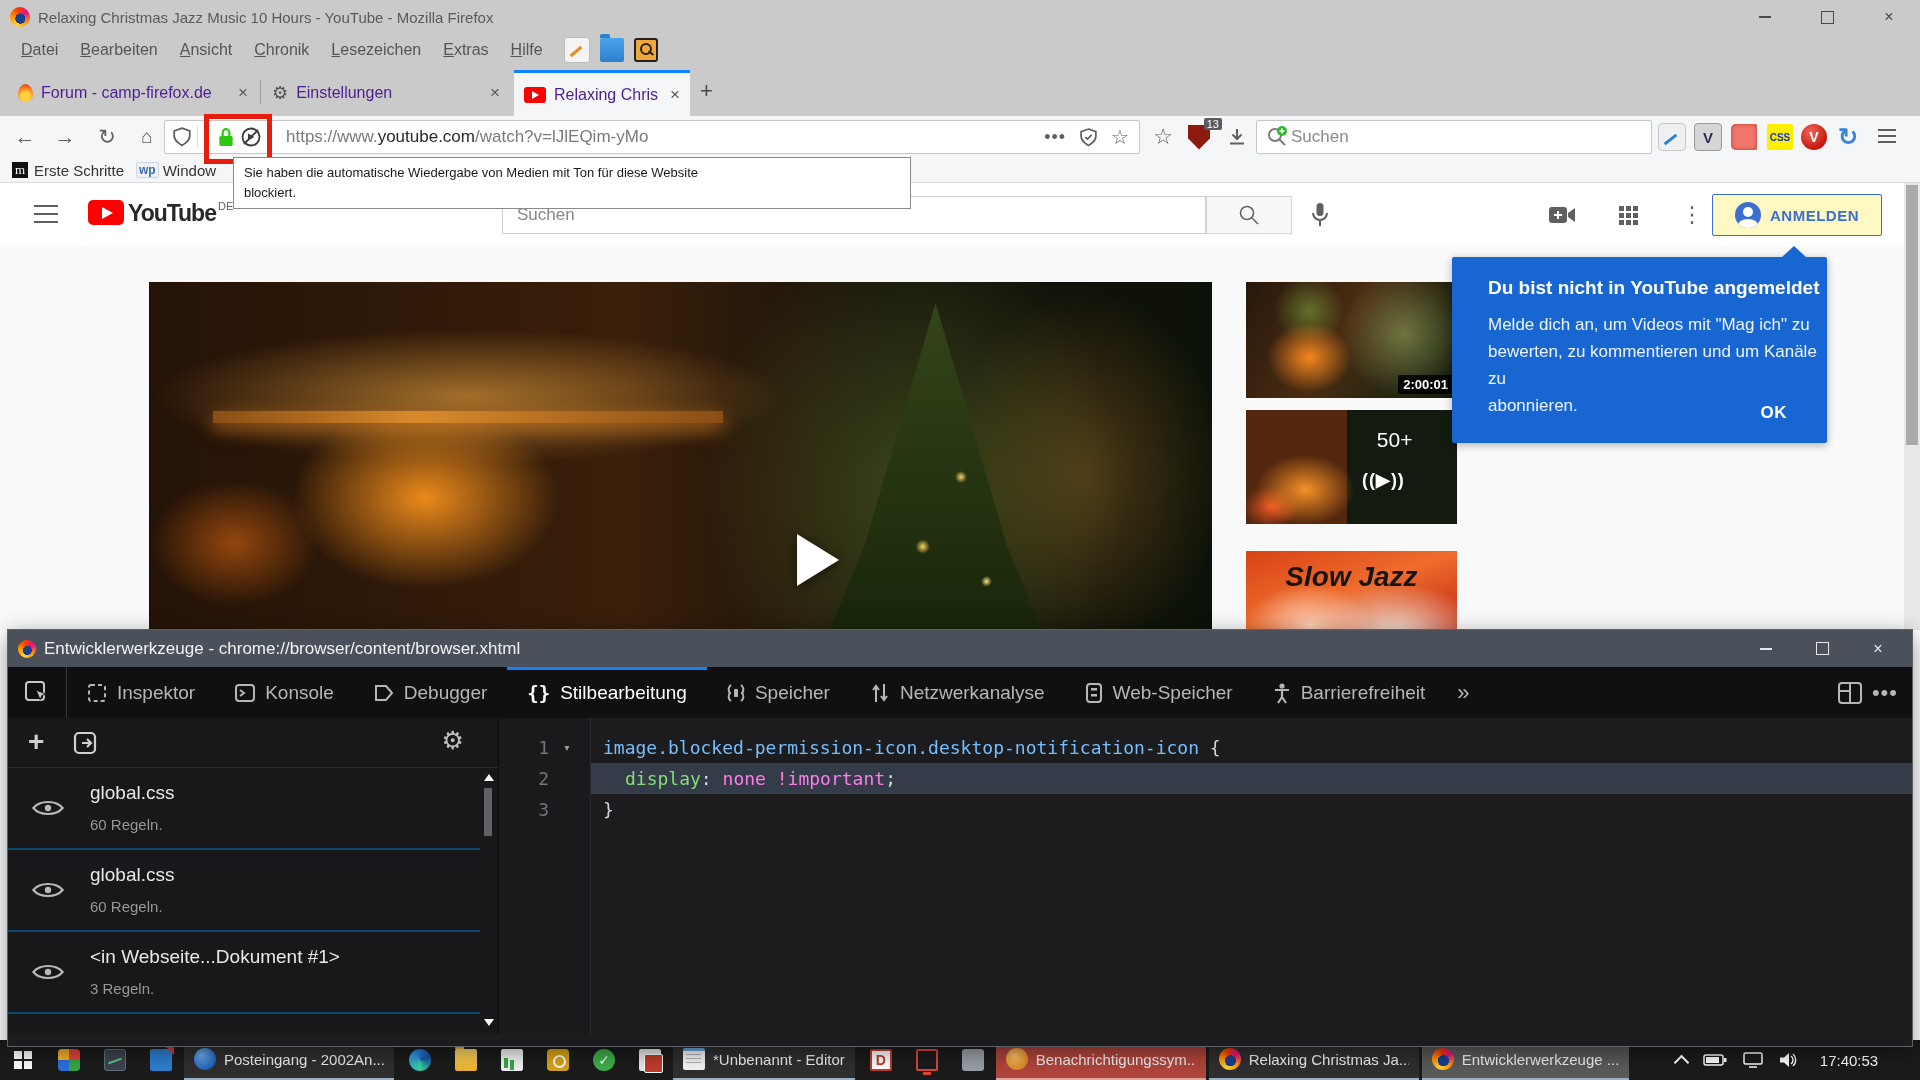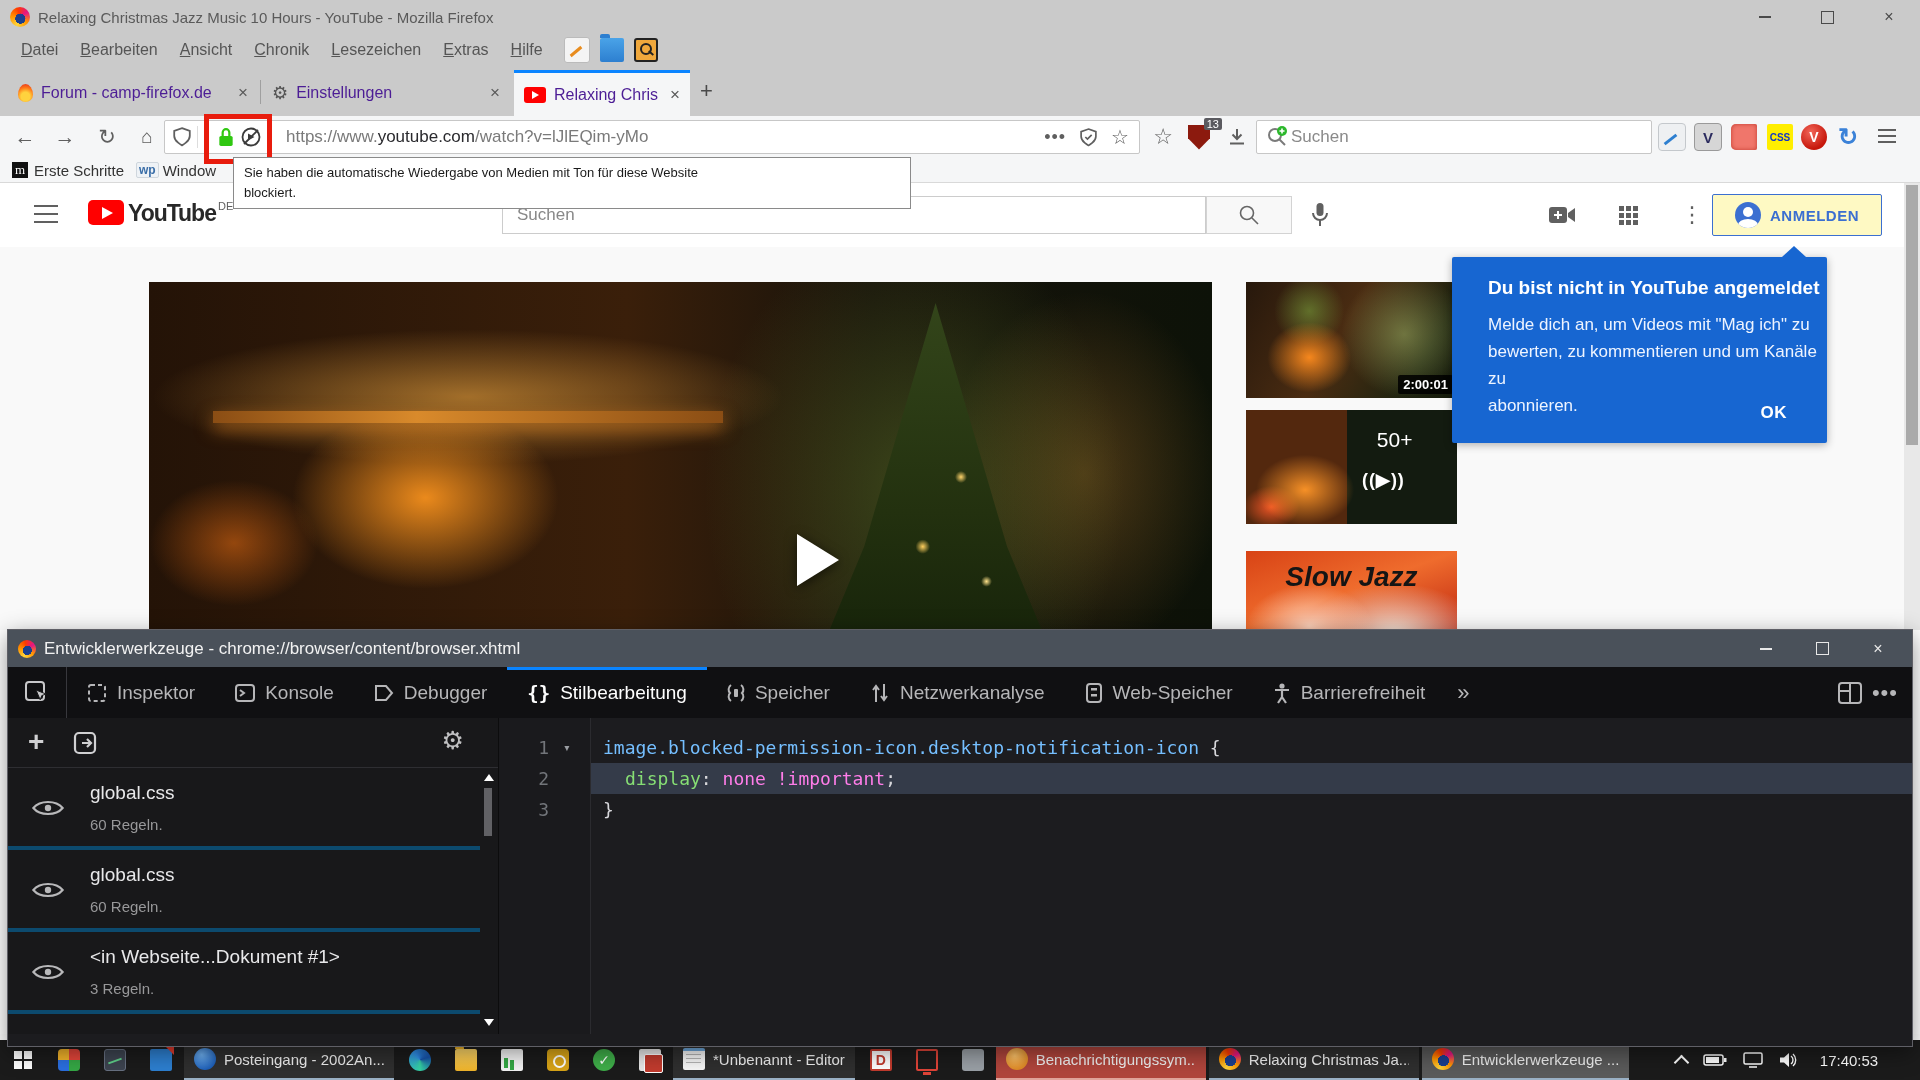--- a/index.html
+++ b/index.html
@@ -161,21 +161,21 @@
   .dt-tab.active::before{content:"";position:absolute;left:0;top:0;right:0;height:3px;background:#0a84ff;}
   .dt-brace{font-family:"DejaVu Sans Mono",monospace;font-size:19px;font-weight:bold;}
   .dt-more{display:flex;align-items:center;font-size:22px;padding:0 12px;}
   .dt-right{margin-left:auto;display:flex;align-items:center;gap:10px;padding-right:14px;}
   .dt-body{position:absolute;left:0;top:88px;width:100%;height:316px;display:flex;}
   .dt-side{width:490px;background:#18181a;border-right:1px solid #0c0c0d;position:relative;flex:none;}
   .dt-toolbar{position:absolute;left:0;top:0;width:100%;height:50px;border-bottom:1px solid #2e2e32;box-sizing:border-box;}
   .dt-plus{position:absolute;left:20px;top:8px;font-size:28px;color:#d0d0d2;font-weight:bold;}
   .dt-import{position:absolute;left:64px;top:12px;}
   .dt-gear{position:absolute;right:34px;top:8px;font-size:25px;color:#c0c0c2;}
-  .sheet{position:absolute;left:0;width:472px;height:82px;border-bottom:4px solid #0c4a6e;box-sizing:border-box;text-decoration:underline;}
+  .sheet{position:absolute;left:0;width:472px;height:82px;border-bottom:2px solid #0c4a6e;box-sizing:border-box;text-decoration:underline;}
   .sheet .eye{position:absolute;left:24px;top:30px;}
   .sheet .nm{position:absolute;left:82px;top:14px;font-size:19px;color:#e8e8ea;}
   .sheet .rl{position:absolute;left:82px;top:48px;font-size:15px;color:#98989a;}
   .dt-scroll{position:absolute;right:4px;top:54px;width:12px;bottom:6px;}
   .caret-up{position:absolute;left:2px;top:2px;width:0;height:0;border-left:5px solid transparent;border-right:5px solid transparent;border-bottom:7px solid #fff;}
   .caret-dn{position:absolute;left:2px;bottom:2px;width:0;height:0;border-left:5px solid transparent;border-right:5px solid transparent;border-top:7px solid #fff;}
   .dt-sthumb{position:absolute;left:2px;top:16px;width:8px;height:48px;background:#616165;}
   .dt-edit{flex:1;position:relative;background:#1c1c1f;font-family:"DejaVu Sans Mono","Liberation Mono",monospace;font-size:18px;}
   .gutter{position:absolute;left:0;top:0;width:92px;height:100%;background:#1a1a1d;border-right:1px solid #2b2b2f;box-sizing:border-box;}
   .hl-line{position:absolute;left:92px;right:0;top:45px;height:31px;background:#343b49;}

